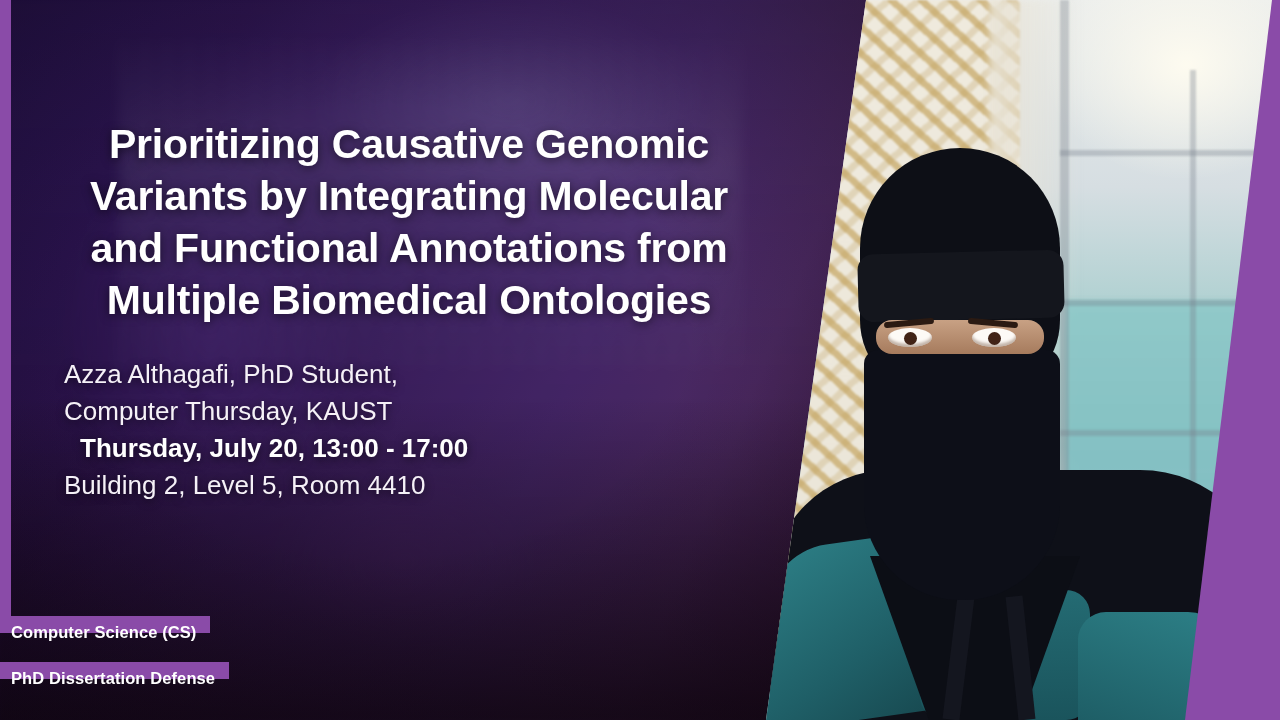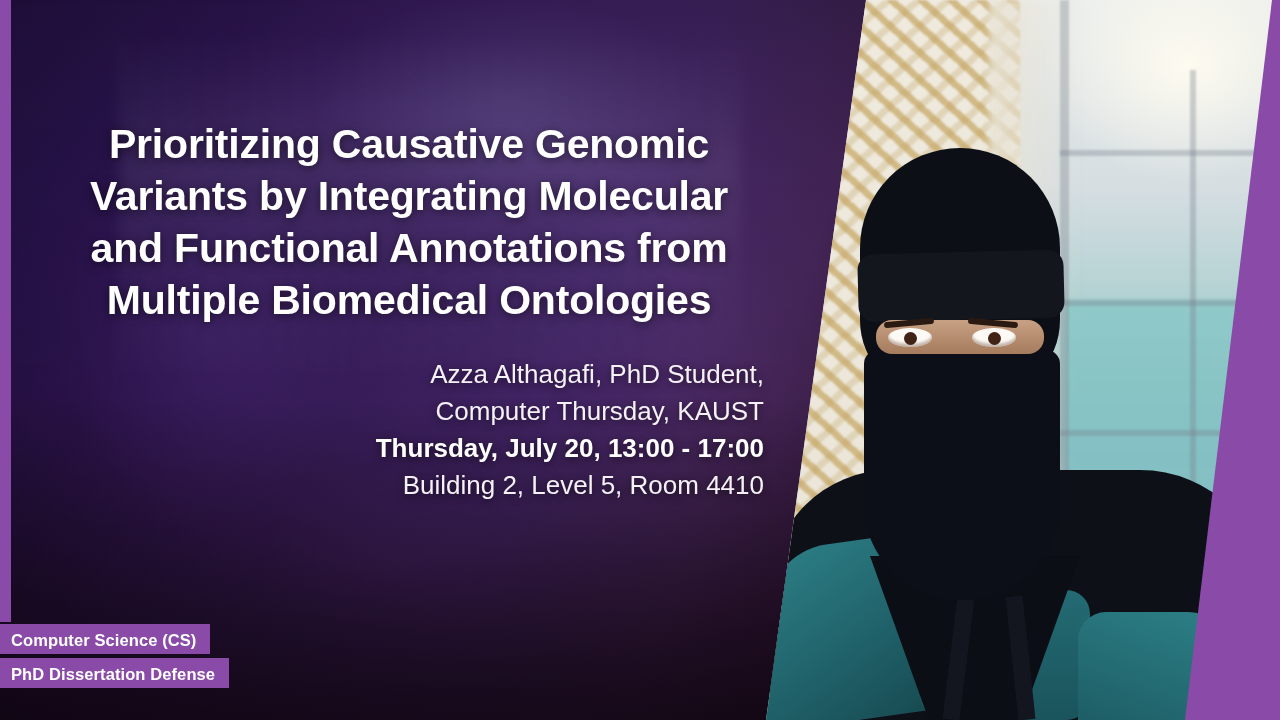--- a/index.html
+++ b/index.html
@@ -202,42 +202,41 @@
     text-shadow:0 2px 10px rgba(0,0,0,.55);
     max-width:690px;
     text-align:center;
   }
   .meta {
     margin-top:30px;
     font-size:26px;
     line-height:37px;
     color:#f5f1f7;
     text-shadow:0 2px 8px rgba(0,0,0,.6);
-    text-align:right;
   }
   .meta .strong { font-weight:700; color:#ffffff;margin-left:16px; }
 
   
   .badges {
     position:absolute; left:0; bottom:32px; z-index:7;
   }
   .badge {
     display:inline-block;
     background:#8a4ba8;
     color:#ffffff;
     font-weight:700;
     font-size:16.5px;
     line-height:33px;
-    height:30px;
+    height:17px;
     padding:0 14px 0 11px;
     white-space:nowrap;
     letter-spacing:.1px;
   }
   .badge-row { display:block; }
-  .badge-row + .badge-row { margin-top:4px; }
+  .badge-row + .badge-row { margin-top:20px; }
 </style>
 </head>
 <body>
 
 <div id="slide">
 
   <div class="bg-base"></div>
   <div class="bg-photo"></div>
   <div class="bg-building"></div>
   <div class="bg-vignette"></div>

